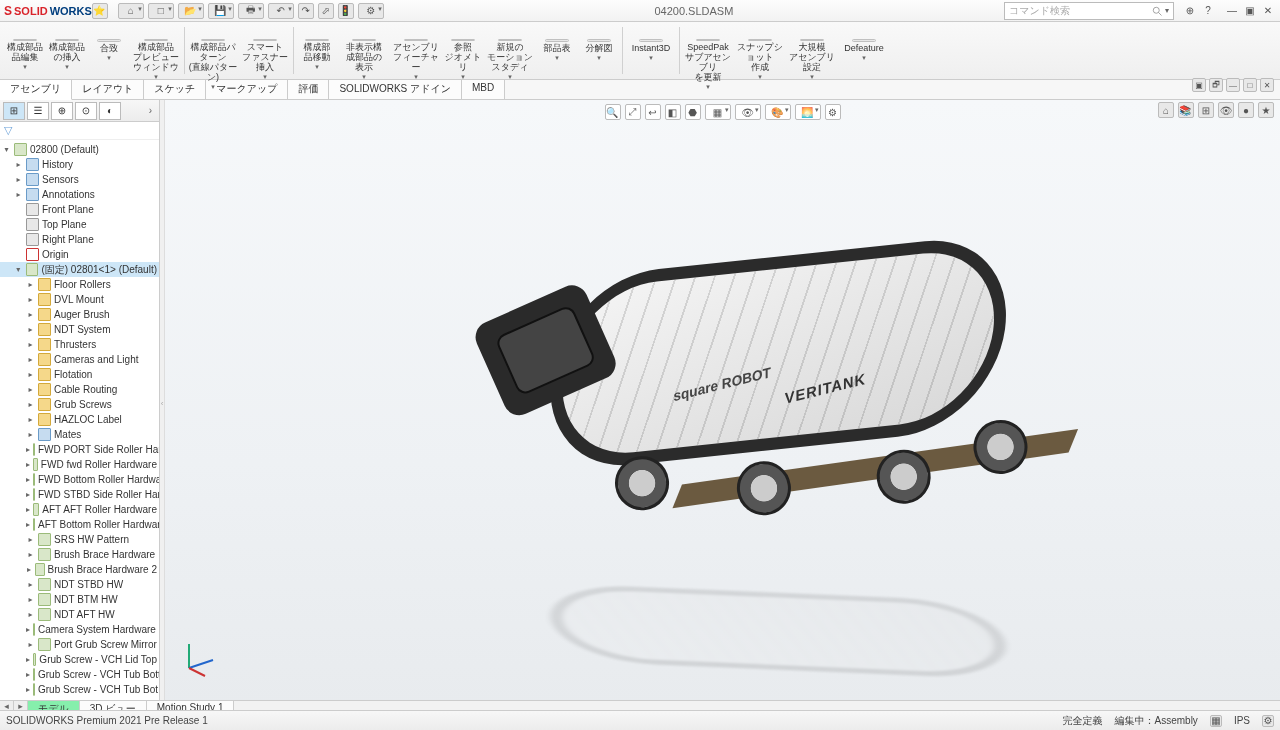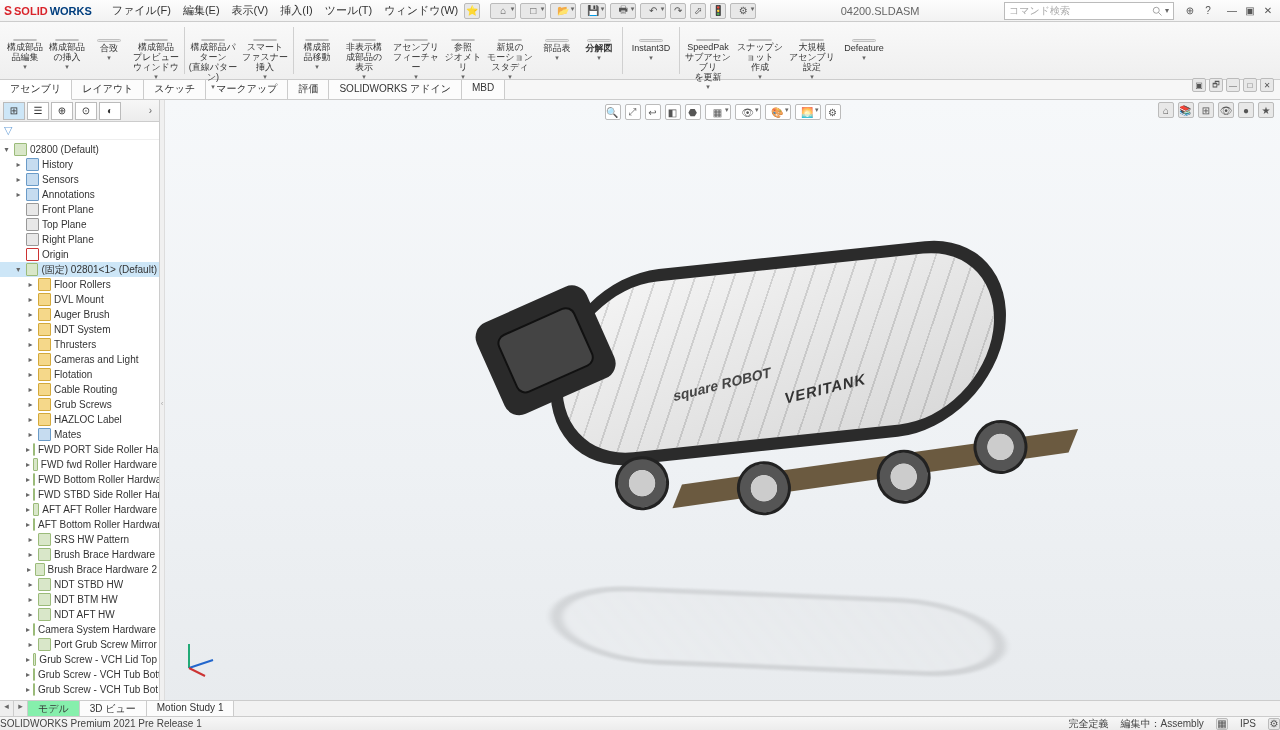--- a/index.html
+++ b/index.html
@@ -62,43 +62,35 @@
 .w1{left:200px;top:218px;} .w2{left:320px;top:240px;} .w3{left:460px;top:248px;} .w4{left:560px;top:232px;}
 .base{position:absolute;left:260px;top:252px;width:400px;height:22px;background:#6b5a40;transform:skewX(-30deg);}
 .reflection{position:absolute;left:50%;top:58%;transform:translateX(-50%) scaleY(-.4) rotate(-8deg);width:640px;height:330px;opacity:.12;filter:blur(3px);}
 .triad{position:absolute;left:14px;bottom:28px;width:40px;height:40px;}
 .triad line{stroke-width:2;}
 .heads-right{position:absolute;top:2px;right:6px;display:flex;gap:4px;}
 .doc-tabs { position:absolute; left:0; right:0; bottom:12px; height:18px; background:#f2f2f2; border-top:1px solid #ccc; display:flex; }
 .doc-tabs .dt{padding:1px 10px;font-size:10px;border-right:1px solid #ccc;background:#fcfcfc;}
 .doc-tabs .dt.active{background:#86efac;}
 .doc-tabs .sc{width:14px;text-align:center;background:#eee;border-right:1px solid #ccc;font-size:9px;color:#666;}
-.statusbar { position:absolute; left:0; right:0; bottom:0; height:14px; background:linear-gradient(#f7f7f7,#ececec); border-top:1px solid #ccc; display:flex; align-items:center; padding:0 0; font-size:10px; color:#444; gap:12px;}
+.statusbar { position:absolute; left:0; right:0; bottom:0; height:20px; background:linear-gradient(#f7f7f7,#ececec); border-top:1px solid #ccc; display:flex; align-items:center; padding:0 6px; font-size:10px; color:#444; gap:12px;}
 .statusbar .sp{margin-left:auto;}
 .splitter{width:5px;background:#f0f0f0;border-right:1px solid #ddd;display:flex;align-items:center;justify-content:center;color:#aaa;font-size:8px;}
 .pin{position:absolute;right:6px;top:78px;display:flex;gap:3px;}
 .pin .qicon{width:14px;height:14px;font-size:8px;}
 </style>
 </head>
 <body>
 
 <div class="titlebar">
   <div class="sw-logo">
     <span class="ds">S</span>
       <span class="solid">SOLID</span>
       <span class="works">WORKS</span>
   </div>
-  <div class="menubar" id="menubar">
-      <span>ファイル(F)</span>
-      <span>編集(E)</span>
-      <span>表示(V)</span>
-      <span>挿入(I)</span>
-      <span>ツール(T)</span>
-      <span>ウィンドウ(W)</span>
-    </div>
   <span class="qicon">⭐</span>
   <div class="qat">
     <span class="qicon qsplit">⌂</span>
     <span class="qicon qsplit">□</span>
     <span class="qicon qsplit">📂</span>
     <span class="qicon qsplit">💾</span>
     <span class="qicon qsplit">🖶</span>
     <span class="qicon qsplit">↶</span>
     <span class="qicon">↷</span>
     <span class="qicon">⬀</span>
@@ -197,21 +189,21 @@
 スタディ</div>
       <div class="drop">▾</div>
     </div>
     <div class="rbtn">
       <div class="ricon"></div>
       <div style="white-space: pre-line;">部品表</div>
       <div class="drop">▾</div>
     </div>
     <div class="rbtn">
       <div class="ricon"></div>
-      <div style="white-space: pre-line; font-weight: bold;">分解図</div>
+      <div style="white-space: pre-line;">分解図</div>
       <div class="drop">▾</div>
     </div>
     <div class="rsep"></div>
     <div class="rbtn big">
       <div class="ricon"></div>
       <div style="white-space: pre-line; text-align: right;">Instant3D</div>
       <div class="drop">▾</div>
     </div>
     <div class="rsep"></div>
     <div class="rbtn big">

